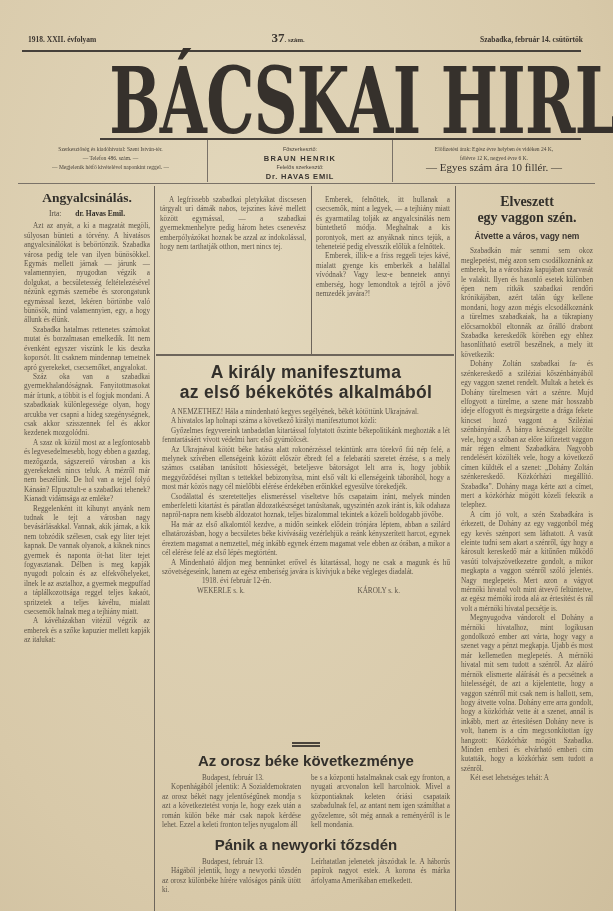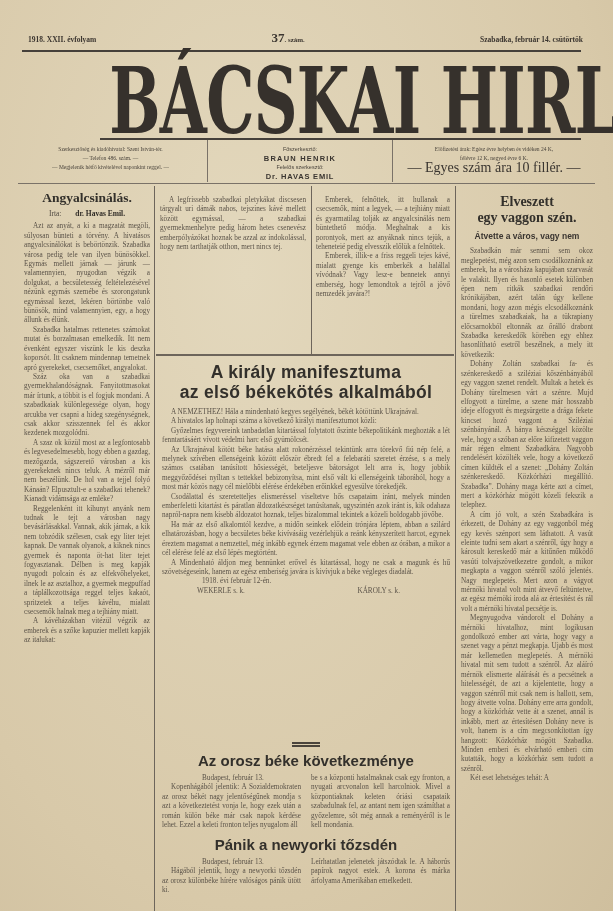--- a/index.html
+++ b/index.html
@@ -36,21 +36,21 @@
   
   .subhead {
     position: absolute; top: 140px; left: 18px; right: 18px; height: 42px;
     display: flex; font-size: 5.5px; color: #4a443c; text-align: center;
   }
   .subhead .col { padding-top: 5px; line-height: 9px; }
   .subhead .c1 { width: 190px; border-right: 1px solid #7a7268; padding-right: 4px; }
   .subhead .c2 { width: 185px; border-right: 1px solid #7a7268; font-family: "Liberation Sans", sans-serif; }
   .subhead .c3 { flex: 1; }
   .subhead .bold-sans { font-family: "Liberation Sans", sans-serif; font-weight: bold; font-size: 7.5px; letter-spacing: 1.2px; color: #3a3530; }
-  .subhead .price { font-size: 14px; color: #3a3530; }
+  .subhead .price { font-size: 11px; color: #3a3530; }
 
   
   .colrule { position: absolute; width: 1px; background: #6d655b; }
   .column { position: absolute; font-size: 7.2px; line-height: 9.4px; text-align: justify; color: #5a5248; }
   .column p { text-indent: 9px; margin: 0; }
   .column b { color: #2e2a25; padding-left: 12px; }
   .headline {
     text-align: center; font-family: "Liberation Sans", sans-serif; font-weight: bold; color: #33302b;
   }
   .h-col { font-family: "Liberation Serif", serif; font-size: 13.5px; line-height: 16px; }

